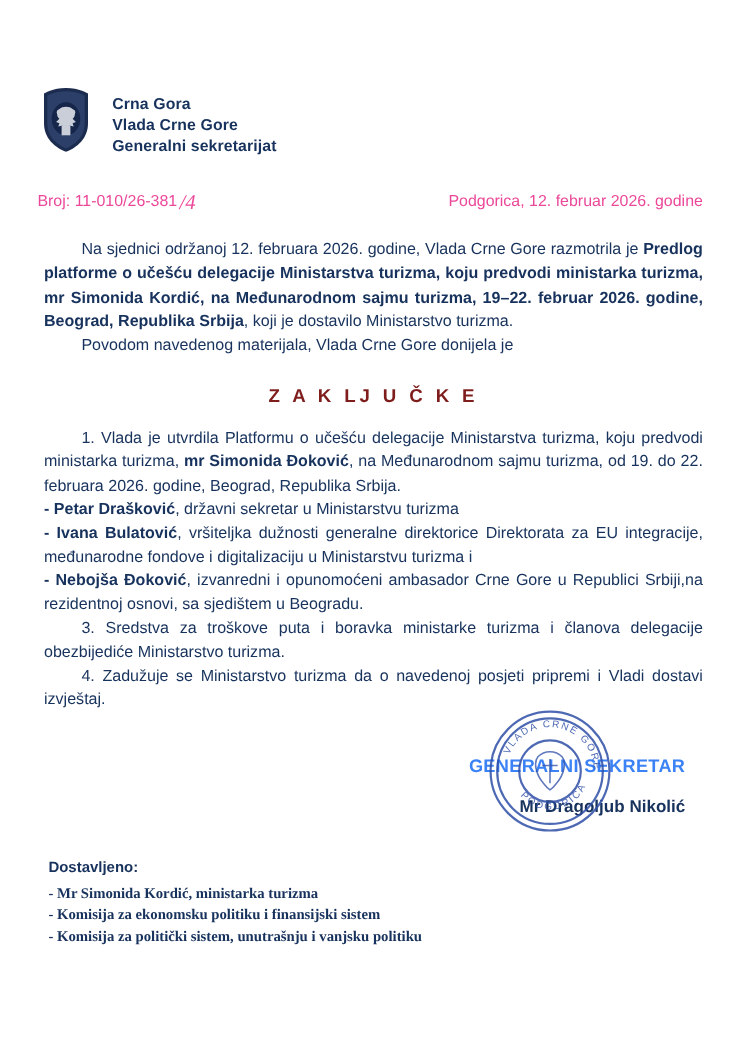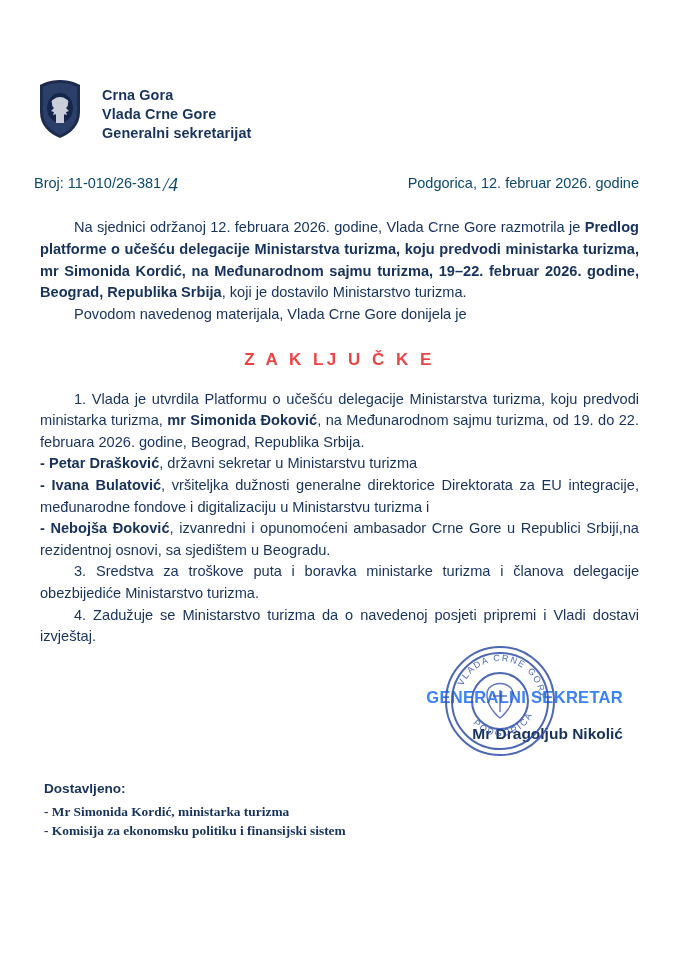--- a/index.html
+++ b/index.html
@@ -50,21 +50,21 @@
   }
 
   
   .meta-row {
     margin-top: 28px;
     padding: 0 40px 0 34px;
     display: flex;
     justify-content: space-between;
     align-items: baseline;
     font-size: 14.5px;
-    color: #0c4a6e;
+    color: #ec4899;
   }
   .broj {
     white-space: nowrap;
   }
   .broj .handnum {
     font-family: "Liberation Serif", serif;
     font-size: 19px;
     font-style: italic;
     position: relative;
     top: 3px;
@@ -84,21 +84,21 @@
   .body-text p { margin: 0; }
   .indent { text-indent: 34px; }
   .b { font-weight: bold; }
 
   .zakljucke {
     text-align: center;
     font-size: 17px;
     font-weight: bold;
     letter-spacing: 3.5px;
     margin: 22px 0 16px 0;
-    color: #ef4444;
+    color: #7f1d1d;
   }
 
   .list-item { margin-top: 1px; }
   .dash-item { margin-top: 1px; }
 
   
   .sig-block {
     margin-top: 40px;
     text-align: right;
     padding-right: 56px;
@@ -235,15 +235,16 @@
       </svg>
     </div>
     <div class="sig-title">GENERALNI SEKRETAR</div>
     <div class="sig-name">Mr Dragoljub Nikolić</div>
   </div>
 
   <div class="delivered">
     <div class="delivered-title">Dostavljeno:</div>
     <div class="delivered-item">- Mr Simonida Kordić, ministarka turizma</div>
     <div class="delivered-item">- Komisija za ekonomsku politiku i finansijski sistem</div>
+    <div class="delivered-item">- Komisija za politički sistem, unutrašnju i vanjsku politiku</div>
   </div>
 
 </div>
 
 </body></html>

